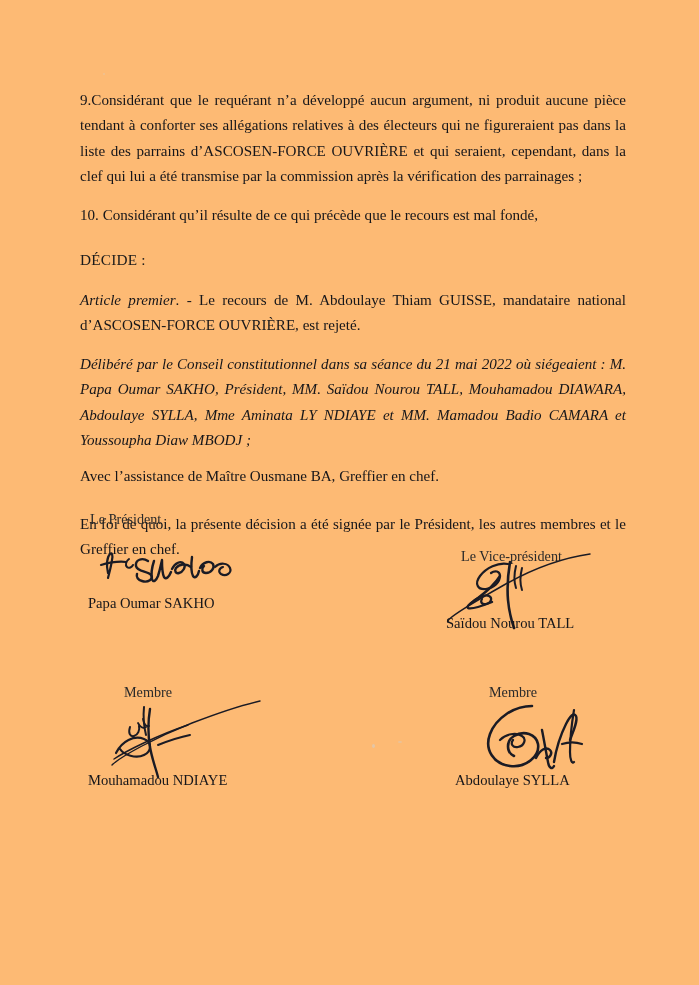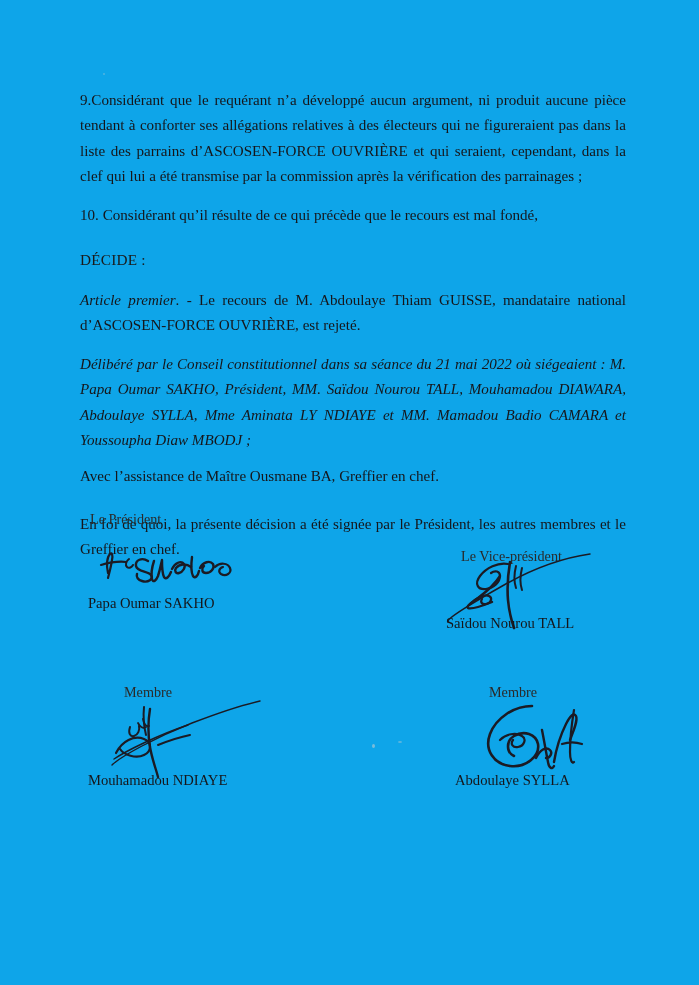--- a/index.html
+++ b/index.html
@@ -9,21 +9,21 @@
     background: #ffffff;
   }
   body {
     font-family: "Liberation Serif", "DejaVu Serif", serif;
     color: #1a1a1a;
   }
   #page {
     position: relative;
     width: 699px;
     height: 985px;
-    background: #0ea5e9;
+    background: #fdba74;
     overflow: hidden;
   }
   #content {
     position: absolute;
     left: 80px;
     top: 88px;
     width: 546px;
   }
   .para {
     text-align: justify;

